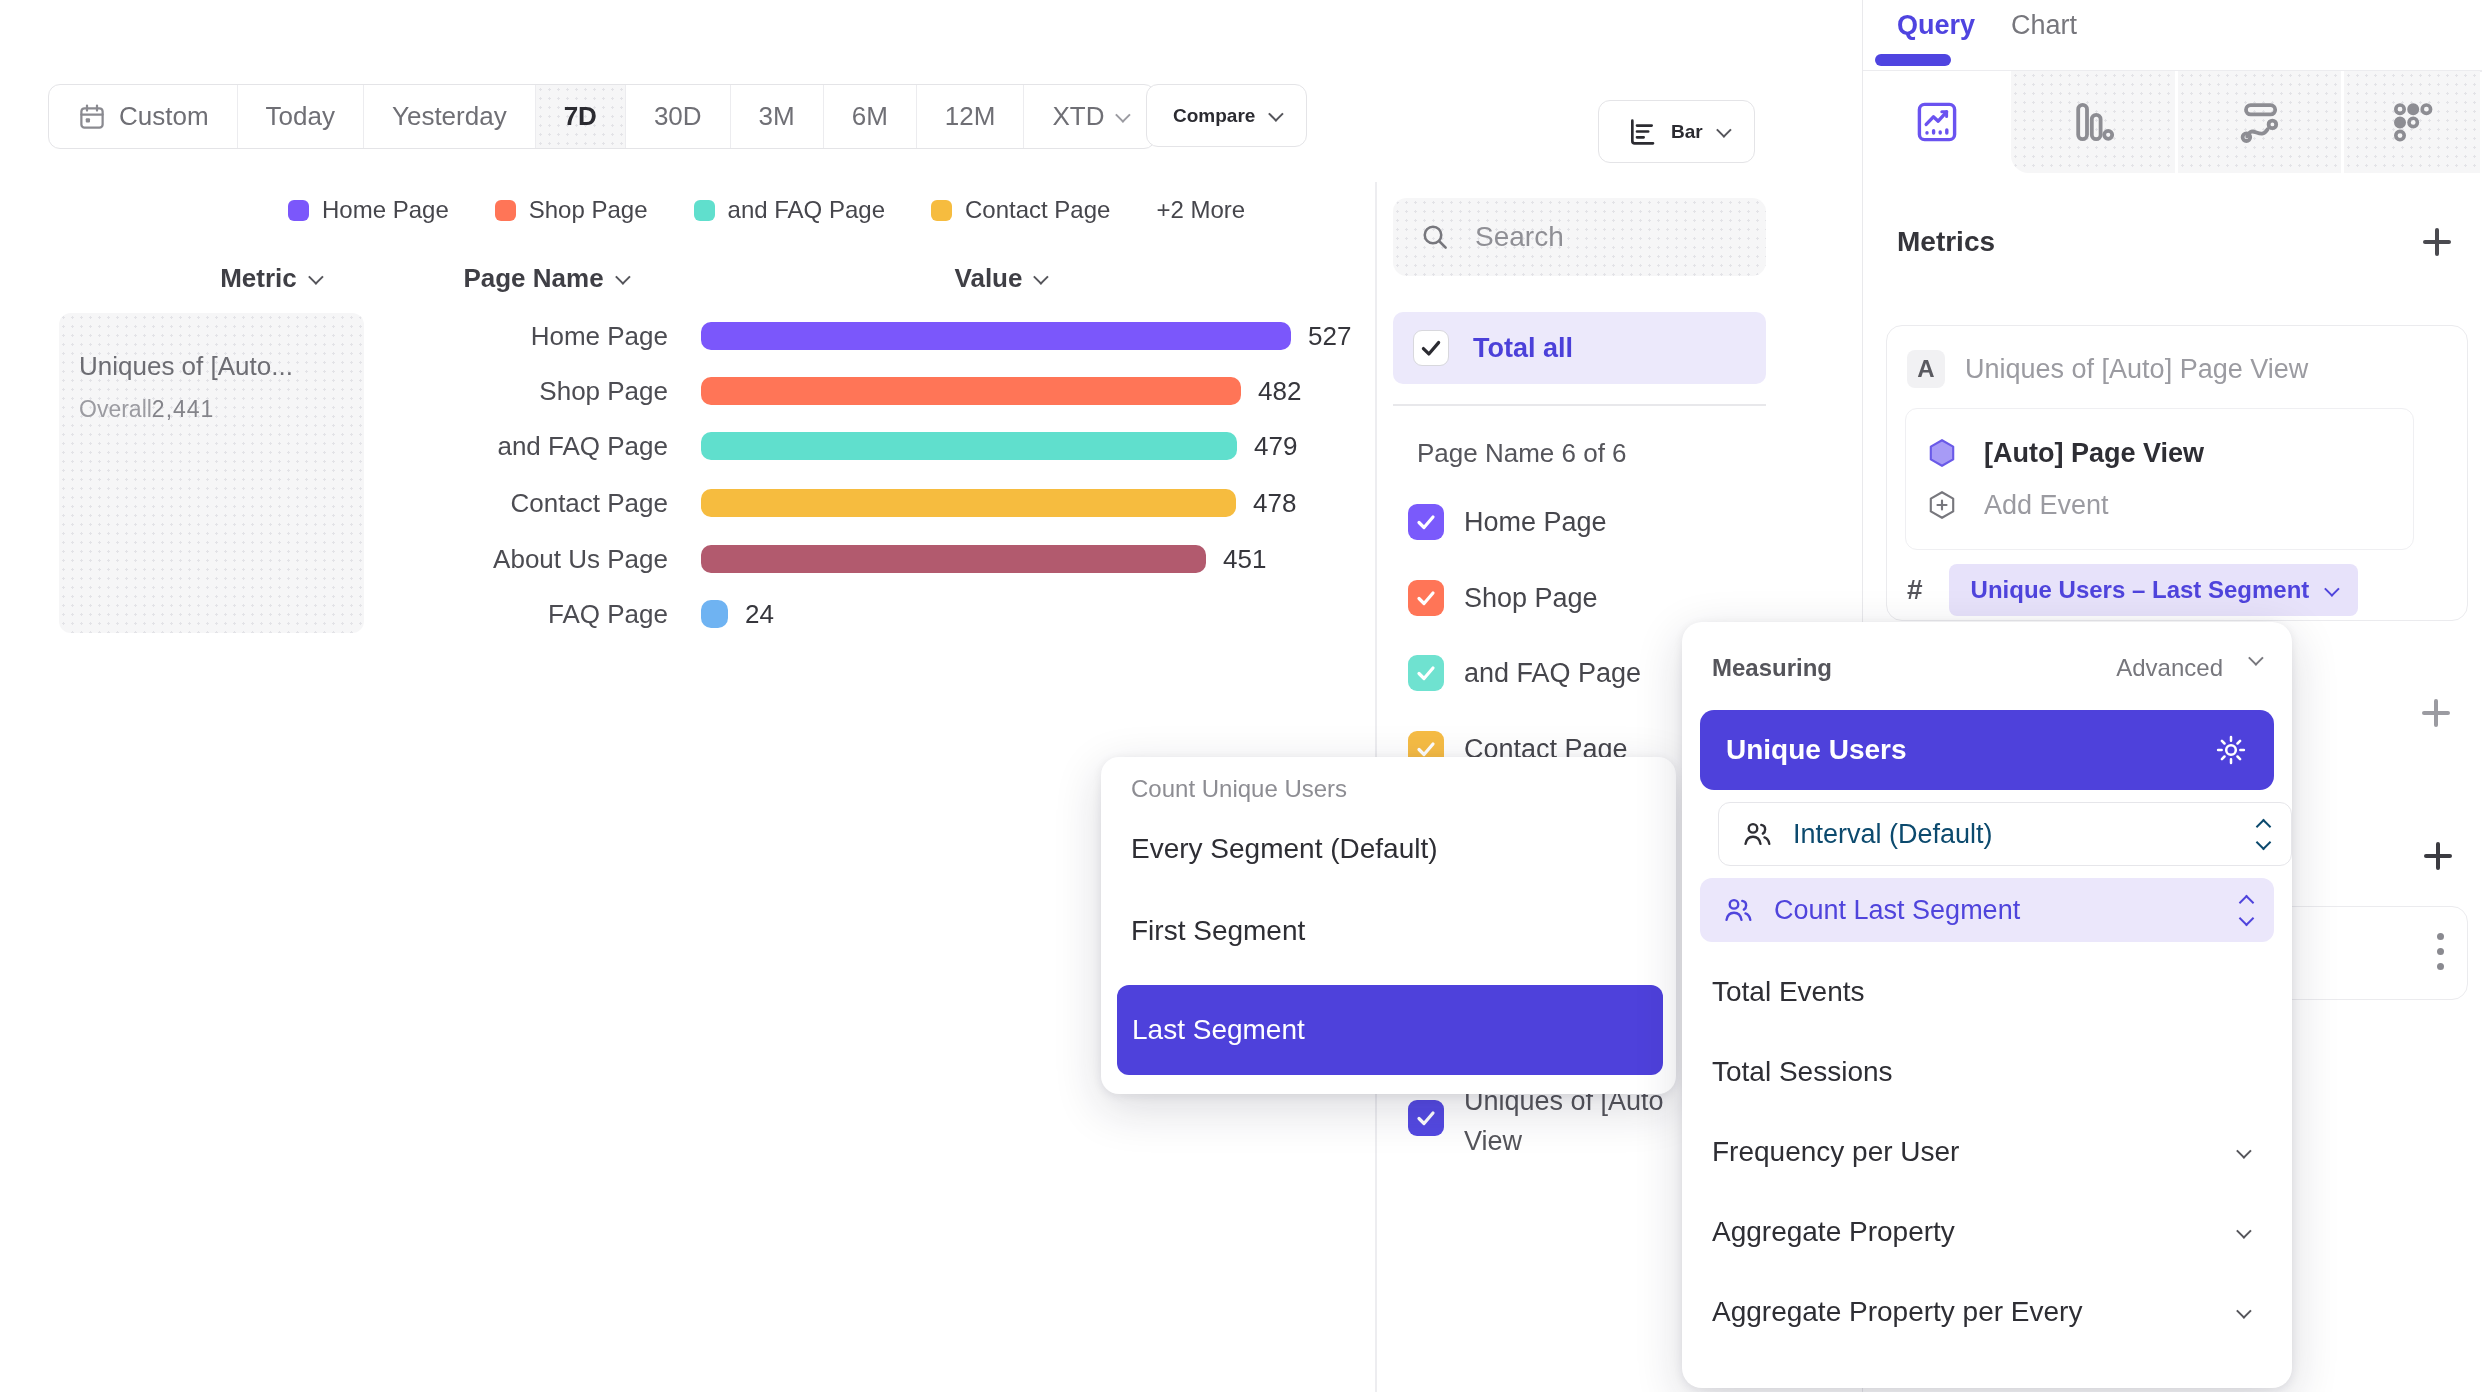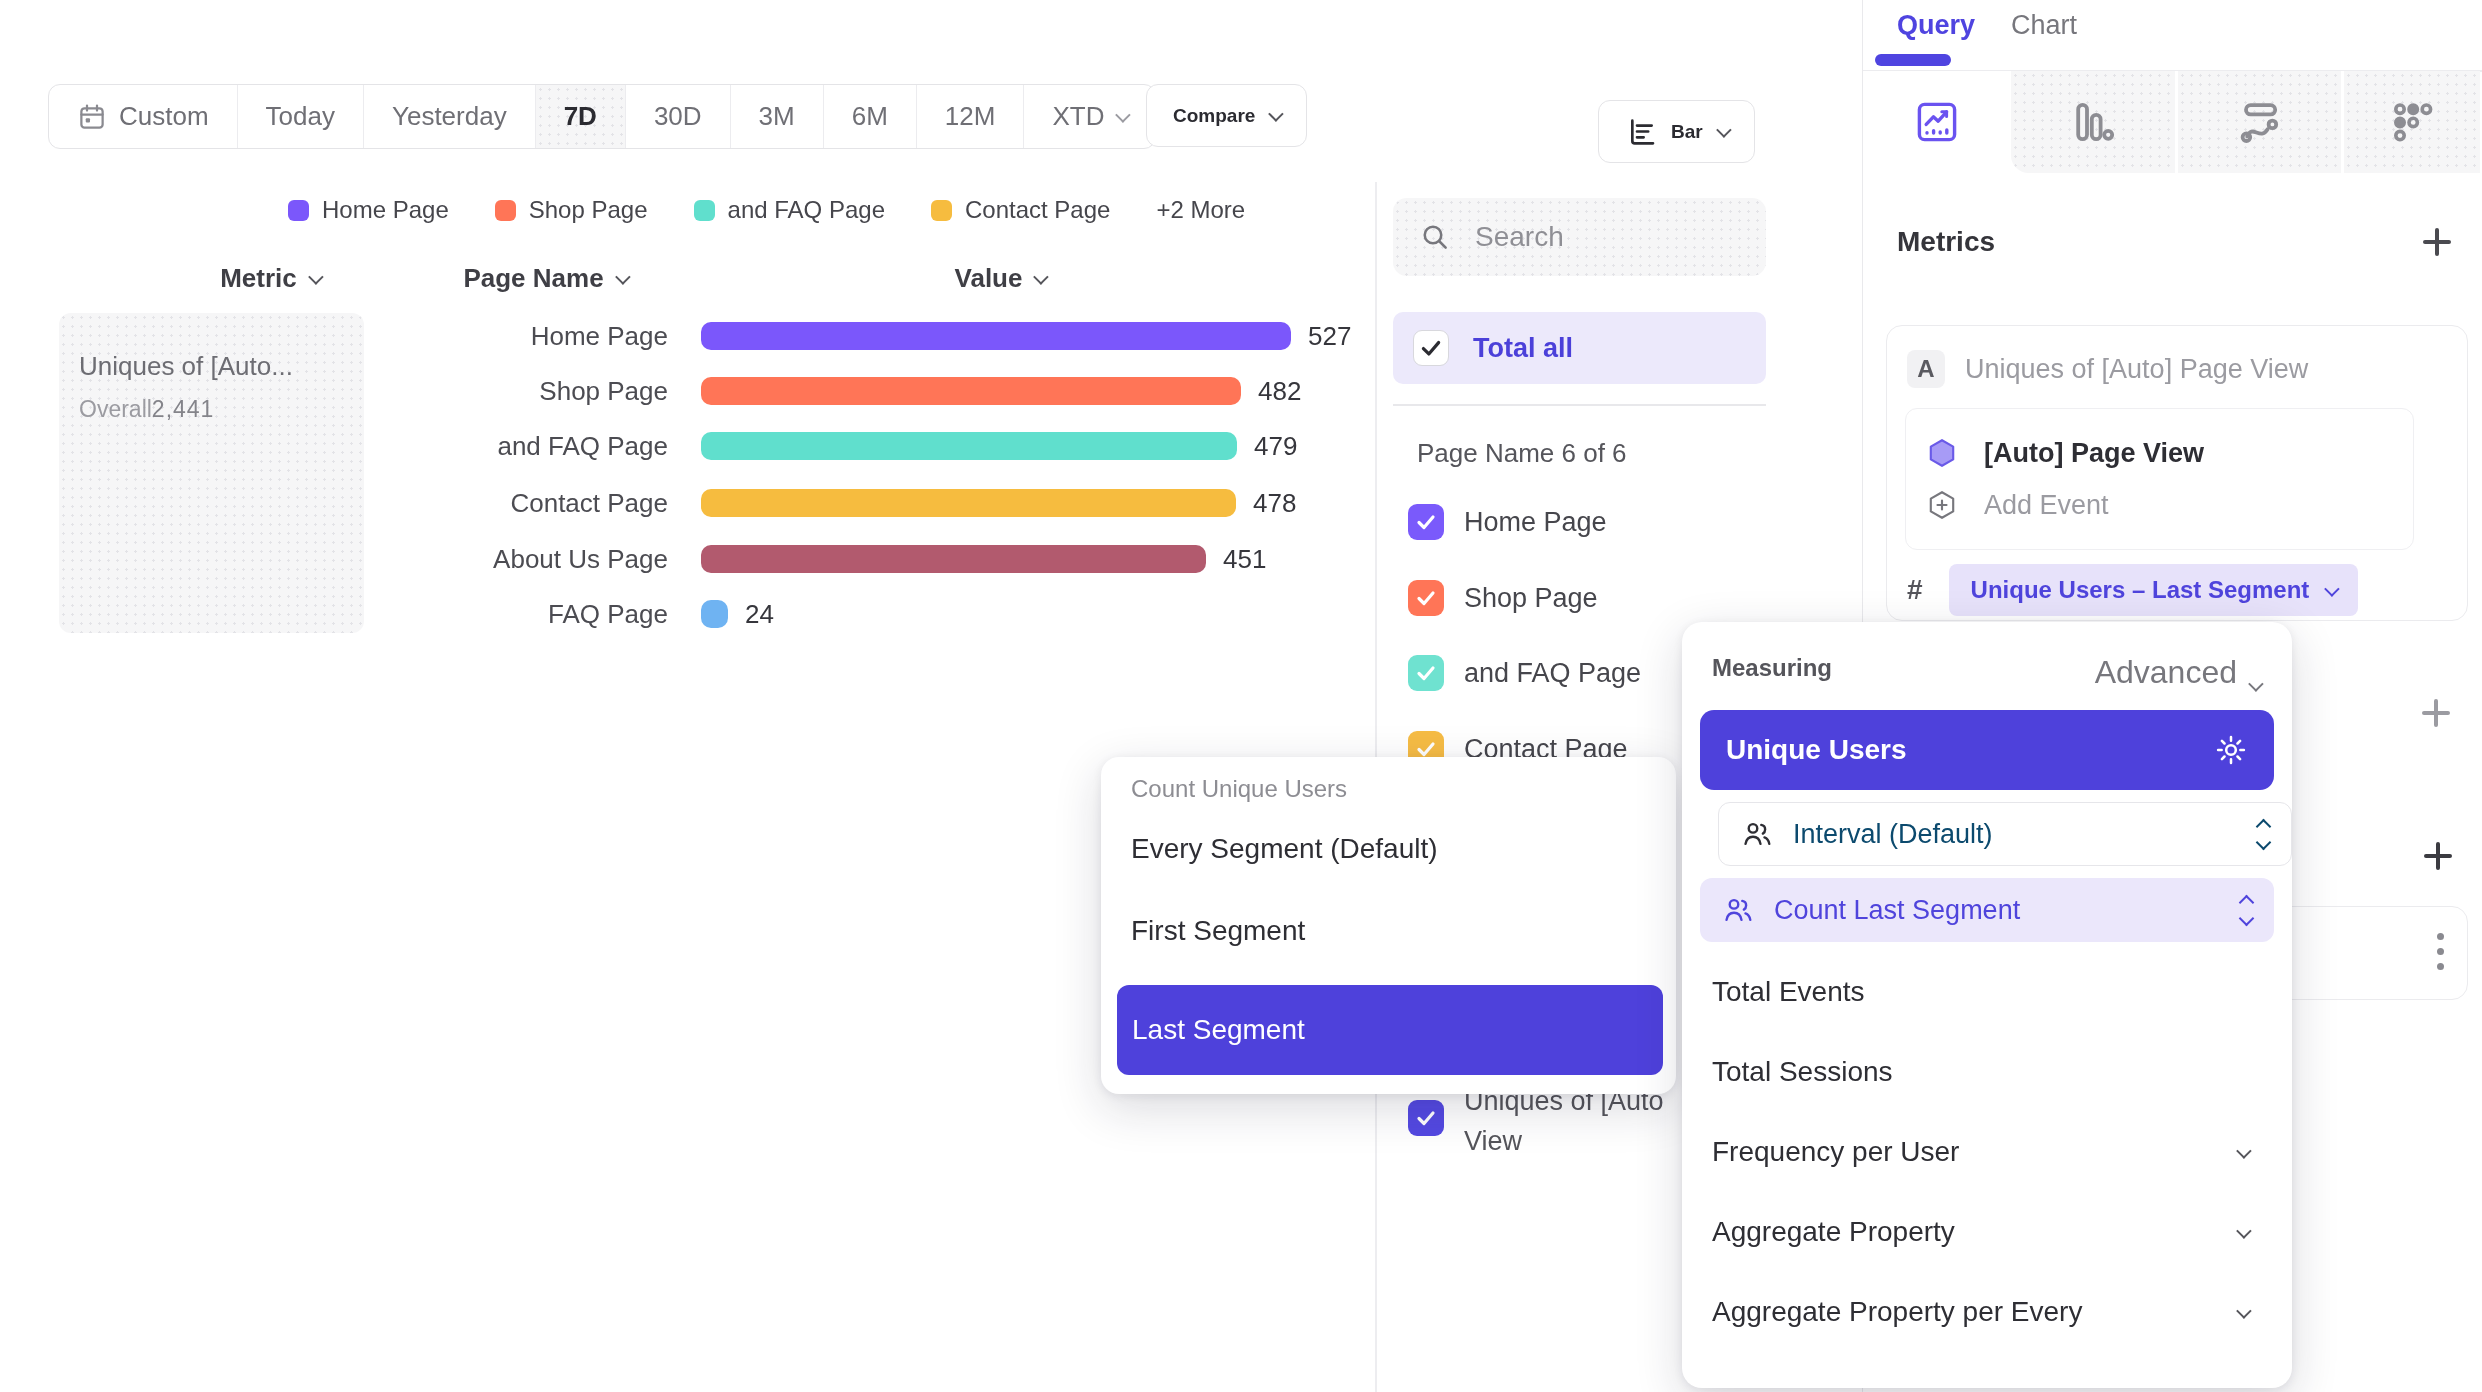--- a/index.html
+++ b/index.html
@@ -90,21 +90,21 @@
   .botcard{position:absolute;left:23px;top:906px;width:582px;height:94px;border:1.5px solid #ebebee;border-radius:16px;box-sizing:border-box;background:#fff;}
 
   
   .popup{position:absolute;background:#fff;border-radius:20px;box-shadow:0 14px 48px rgba(25,25,50,.16),0 2px 10px rgba(25,25,50,.08);}
   .cpop{left:1101px;top:757px;width:575px;height:337px;z-index:20;border-radius:18px;}
   .cpop .title{position:absolute;left:30px;top:18px;font-size:24px;color:#8d8d93;}
   .cpop .opt{position:absolute;left:30px;font-size:28px;color:#2e2e34;}
   .cpop .selbtn{position:absolute;left:16px;top:228px;width:546px;height:90px;border-radius:12px;background:#4e41db;display:flex;align-items:center;padding-left:15px;box-sizing:border-box;color:#fff;font-size:28px;}
   .mpop{left:1682px;top:622px;width:610px;height:766px;z-index:30;}
   .mpop .hdr{position:absolute;left:30px;top:32px;font-size:24px;font-weight:600;color:#55555b;}
-  .mpop .adv{position:absolute;right:32px;top:32px;display:flex;align-items:flex-end;gap:12px;font-size:32px;color:#77777d;}
+  .mpop .adv{position:absolute;right:32px;top:32px;display:flex;align-items:flex-start;gap:26px;font-size:24px;color:#77777d;}
   .uubtn{position:absolute;left:18px;top:88px;width:574px;height:80px;border-radius:14px;background:#4e41db;display:flex;align-items:center;padding:0 26px;box-sizing:border-box;color:#fff;font-size:28px;font-weight:700;}
   .uubtn svg{margin-left:auto;}
   .segrow{position:absolute;left:18px;width:574px;height:64px;border-radius:12px;display:flex;align-items:center;gap:20px;padding:0 22px;box-sizing:border-box;font-size:27px;}
   .segrow.outline{border:1.5px solid #e6e6ea;color:#0c4a6e;background:#fff;margin-left:18px;}
   .segrow.active{background:#ebe7fb;color:#4f44dc;}
   .segrow .stepper{margin-left:auto;}
   .mitem{position:absolute;left:30px;width:550px;display:flex;align-items:center;font-size:28px;color:#2e2e34;font-weight:500;}
   .mitem .chev{margin-left:auto;color:#55555b;margin-right:14px;}
 
   svg{display:block;}

